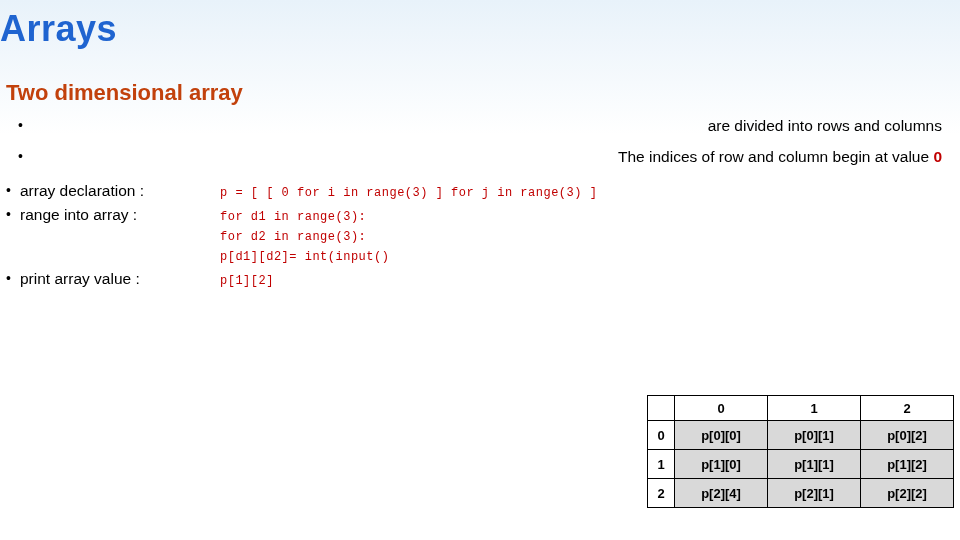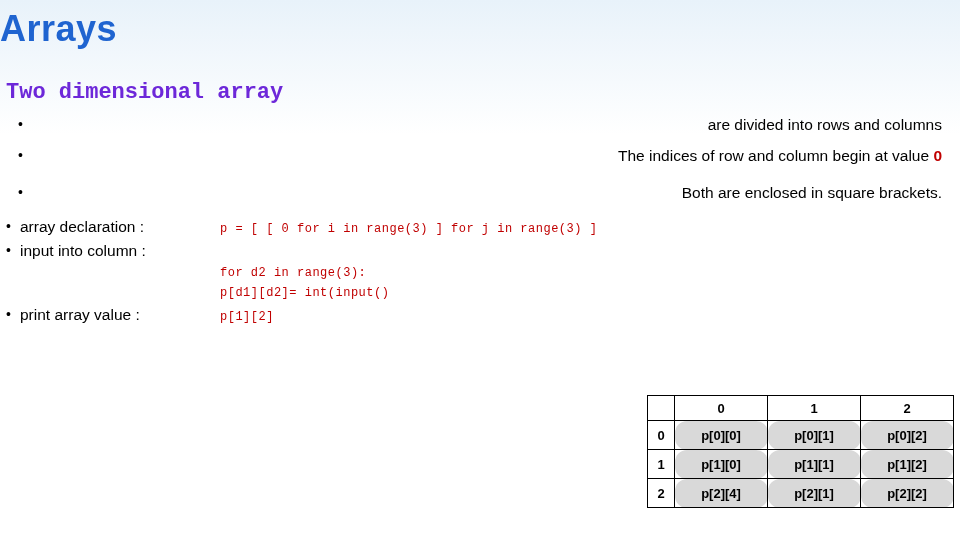--- a/index.html
+++ b/index.html
@@ -20,23 +20,23 @@
     padding-top: 8px;
     font-family: "Comic Sans MS", "Verdana", sans-serif;
     letter-spacing: 0.5px;
   }
   .content {
     padding: 10px 18px 0 6px;
   }
   .subheading {
     font-size: 22px;
     font-weight: bold;
-    color: #6d28d9;
+    color: #c2410c;
     margin: 20px 0 8px 0;
-    font-family: Liberation Mono, monospace;
+    font-family: Liberation Sans, sans-serif;
   }
   ul.bullets {
     list-style: none;
     padding: 0;
     margin: 0 0 0 12px;
   }
   ul.bullets > li {
     position: relative;
     padding-left: 14px;
     margin: 10px 0;
@@ -105,49 +105,46 @@
   }
   table.arr td.rowhead {
     background: #fff;
     width: 24px;
     height: 26px;
   }
   table.arr td.cell {
     background: #d9d9d9;
     width: 90px;
     height: 26px;
-    border-radius: 12px;
   }
   table.arr .corner { border: 1px solid #000; background:#fff; }
 </style>
 </head>
 <body>
 
 <div class="title">Arrays</div>
 
 <div class="content">
   <div class="subheading">Two dimensional array</div>
 
   <ul class="bullets">
     <li>are divided into rows and columns</li>
     <li>
       <span>The indices of row and column begin at value </span><span class="strong-red">0</span>
     </li>
-    <li style="margin-top:16px;">
-      <span>Both are enclosed in square brackets.</span>
-    </li>
   </ul>
 
   <div class="examples">
     <div class="ex-row">
       <div class="ex-label">array declaration :</div>
       <div class="code">p = [ [ 0 for i in range(3) ] for j in range(3) ]</div>
     </div>
     <div class="ex-row">
-      <div class="ex-label">input into column :</div>
+      <div class="ex-label">range into array :</div>
+      <div class="code">for d1 in range(3):</div>
     </div>
     <div class="ex-row">
       <div class="ex-label noBullet"></div>
       <div class="code">for d2 in range(3):</div>
     </div>
     <div class="ex-row">
       <div class="ex-label noBullet"></div>
       <div class="code">p[d1][d2]= int(input()</div>
     </div>
     <div class="ex-row">

